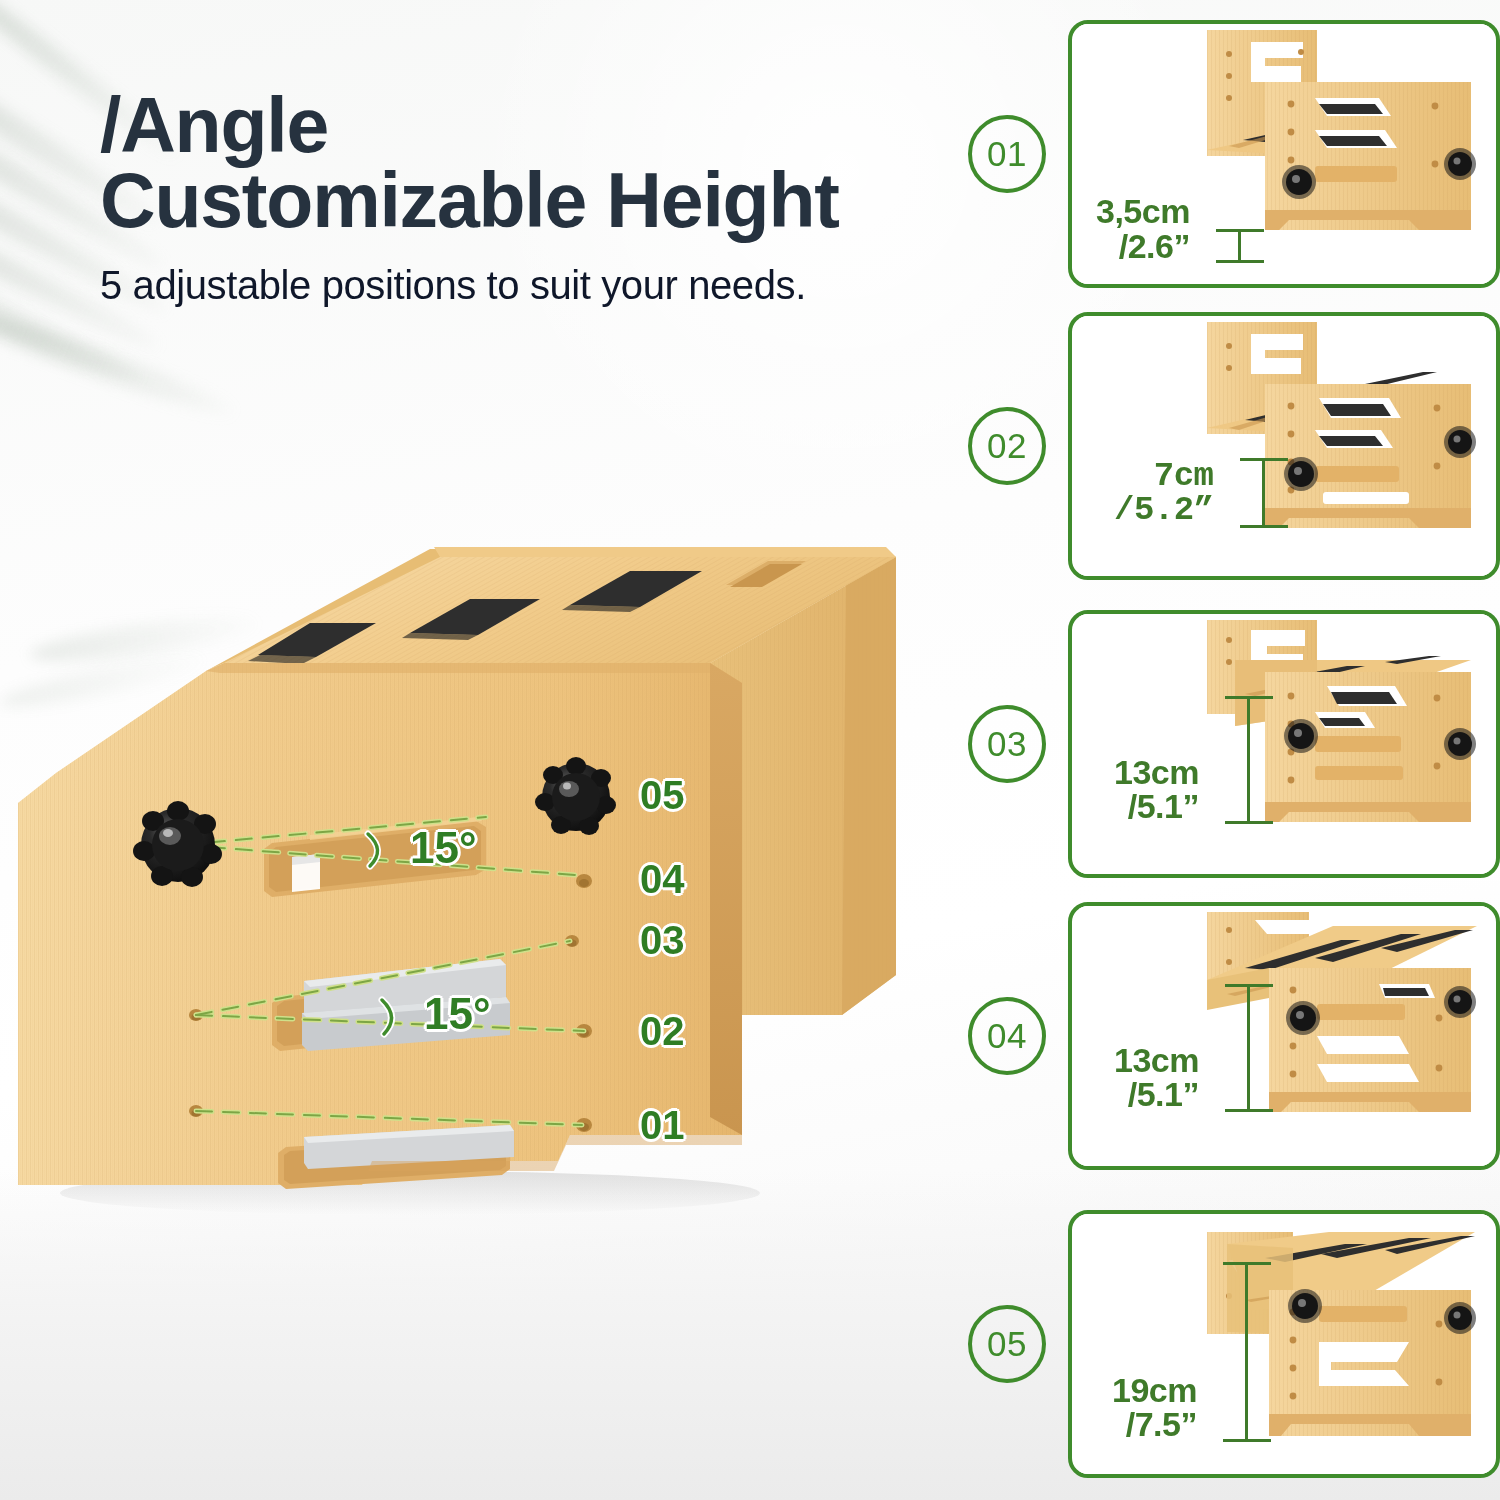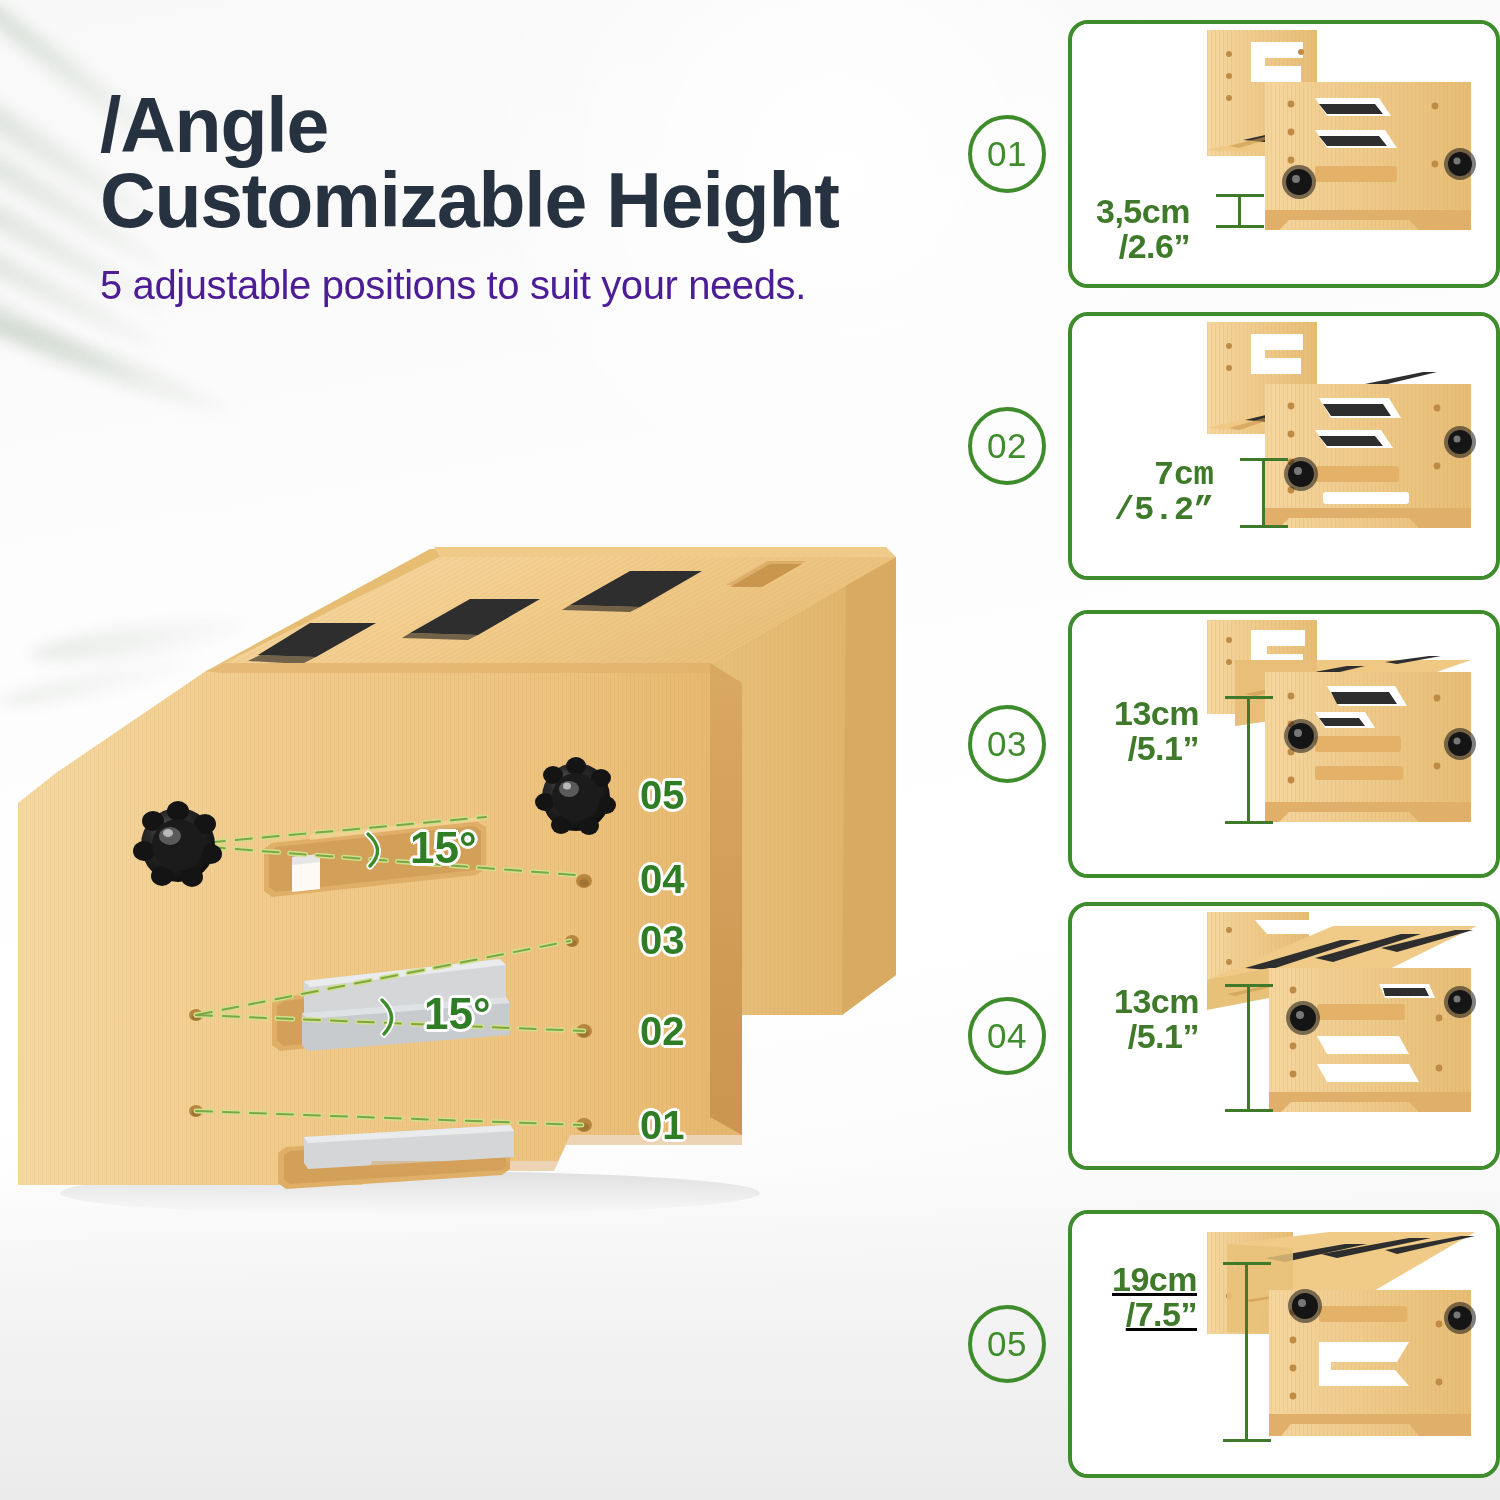--- a/index.html
+++ b/index.html
@@ -30,21 +30,21 @@
     background:radial-gradient(circle,rgba(255,255,255,.95) 0%,rgba(255,255,255,0) 70%);
   }
 
   
   #headline { position:absolute; left:100px; top:88px; width:880px; }
   .h-title {
     font-size:77px; line-height:.97; font-weight:700; color:#26323f;
     letter-spacing:-1.2px;
   }
   .h-sub {
-    margin-top:26px; font-size:40px; color:#4c1d95; letter-spacing:-.4px;
+    margin-top:26px; font-size:40px; color:#0f172a; letter-spacing:-.4px;
   }
 
   
   #hero { position:absolute; left:10px; top:545px; width:930px; height:720px; }
   #hero svg { display:block; width:100%; height:100%; overflow:visible; }
 
   
   #rail { position:absolute; left:960px; top:0; width:540px; height:1500px; }
   .step { position:absolute; left:0; width:540px; display:flex; align-items:center; }
   .badge {
@@ -54,21 +54,21 @@
     color:#3f8c2c; font-size:35px; font-weight:500; letter-spacing:.5px;
     background:transparent;
   }
   .card {
     margin-left:22px; flex:1 1 auto; height:268px;
     border:4px solid #3f8c2c; border-radius:20px;
     background:#fff; position:relative; overflow:hidden;
   }
   .card svg { position:absolute; inset:0; width:100%; height:100%; }
   .dim {
-    position:absolute; display:flex; align-items:flex-start; gap:26px;
+    position:absolute; display:flex; align-items:flex-end; gap:26px;
     pointer-events:none;
   }
   .dim-text {
     color:#3f7a2a; font-size:34px; font-weight:700; line-height:1.02;
     text-align:right; white-space:pre-line; letter-spacing:-.5px;
   }
   .dim-bar { position:relative; width:48px; }
   .dim-bar i {
     position:absolute; background:#3f7a2a; display:block;
   }
@@ -571,21 +571,21 @@
         <path d="M190,200 L392,200 L392,222 L340,222 L330,210 L212,210 L202,222 L190,222 Z" fill="#e0b06a"></path>
         <g fill="#151515">
           <circle cx="226" cy="92" r="13"></circle>
             <circle cx="226" cy="92" r="17" opacity=".55"></circle>
           <circle cx="381" cy="104" r="12"></circle>
             <circle cx="381" cy="104" r="16" opacity=".55"></circle>
         </g>
         <circle cx="223" cy="89" r="4" fill="#777"></circle>
         <circle cx="378" cy="101" r="3.5" fill="#777"></circle>
       </svg>
-      <div class="dim" style="left:40px; top:48px;text-decoration:underline;">
+      <div class="dim" style="left:40px; top:48px;">
         <div class="dim-text"><span>19cm</span><br><span>/7.5”</span></div>
         <div class="dim-bar" style="height:180px;">
           <i class="cap" style="top:0;"></i>
             <i class="stem" style="top:0;height:180px;"></i>
             <i class="cap" style="top:177px;"></i>
         </div>
       </div>
     </div>
   </div>
 

